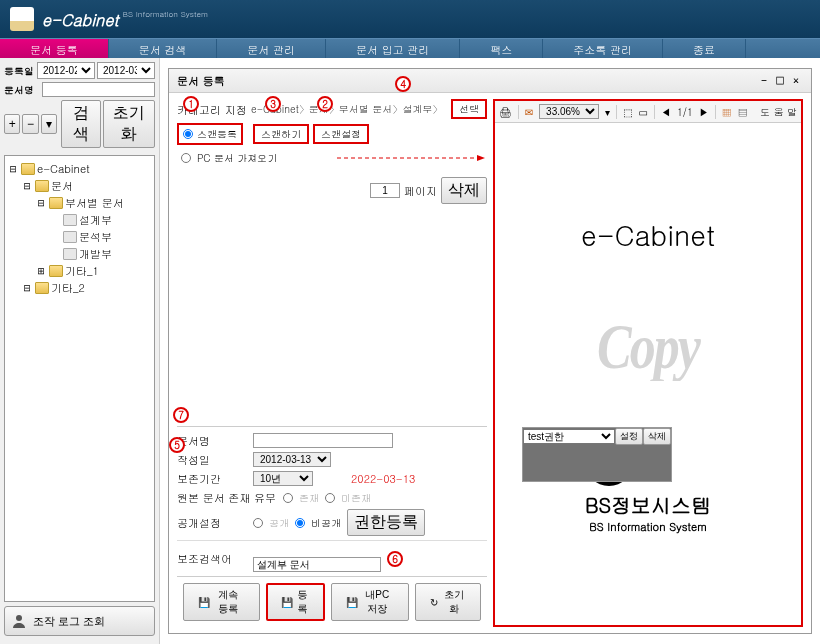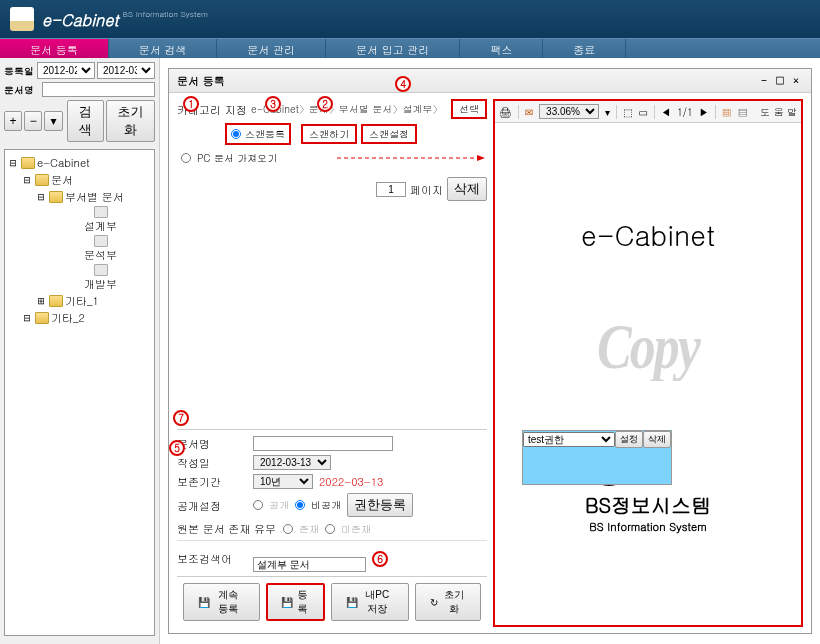--- a/index.html
+++ b/index.html
@@ -59,21 +59,21 @@
 }
 .filter-row { display: flex; align-items: center; margin-bottom: 3px; gap: 2px; }
 .filter-label { font-weight: bold; font-size: 10px; width: 36px; }
 .date-select {
   font-size: 10px; padding: 1px;
   border: 1px solid #999; background: #fff;
   width: 58px;
 }
 .text-input { font-size: 10px; padding: 1px; border: 1px solid #999; flex: 1; width: 100px; }
 .small-btn {
-  font-size: 13px; padding: 2px 6px;
+  font-size: 16px; padding: 2px 6px;
   border: 1px solid #999; background: linear-gradient(to bottom, #fafafa, #e0e0e0);
   cursor: pointer; border-radius: 2px;
 }
 .icon-btn {
   width: 20px; height: 20px; border: 1px solid #999;
   background: linear-gradient(to bottom, #fafafa, #e0e0e0);
   cursor: pointer; display: inline-flex; align-items: center; justify-content: center;
   font-size: 12px; border-radius: 2px;
 }
 .tree {
@@ -86,21 +86,21 @@
 .tree-icon { width: 14px; height: 12px; display: inline-block; margin: 0 2px; }
 .folder-icon {
   background: linear-gradient(to bottom, #fde08d 0%, #e8c050 100%);
   border: 1px solid #c0a030; border-radius: 1px;
   position: relative;
 }
 .folder-grey { background: #e8e8e8; border: 1px solid #aaa; border-radius: 1px; }
 .level-1 { padding-left: 0; }
 .level-2 { padding-left: 14px; }
 .level-3 { padding-left: 28px; }
-.level-4 { padding-left: 42px; flex-direction: column; }
+.level-4 { padding-left: 42px; }
 
 .sidebar-bottom-btns { margin-top: 4px; }
 .wide-btn {
   width: 100%; padding: 6px; margin-bottom: 4px;
   background: linear-gradient(to bottom, #fafafa, #e0e0e0);
   border: 1px solid #999; border-radius: 3px; cursor: pointer;
   display: flex; align-items: center; gap: 6px; font-size: 11px;
 }
 .wide-btn-icon { width: 16px; height: 16px; }
 
@@ -172,24 +172,24 @@
 .bs-logo-circle { width: 48px; height: 48px; border-radius: 50%; background: #000; color: #fff; display: flex; align-items: center; justify-content: center; font-weight: bold; font-size: 20px; font-style: italic; margin-bottom: 4px; }
 .bs-name { font-size: 20px; font-weight: bold; }
 .bs-sub { font-size: 11px; font-weight: bold; }
 
 .bottom-form { border-top: 1px solid #ccc; padding-top: 6px; margin-top: 6px; position: relative; }
 .bf-row { display: flex; align-items: center; gap: 6px; margin-bottom: 4px; }
 .bf-label { width: 70px; font-size: 11px; }
 .bf-row input[type=text] { border: 1px solid #999; font-size: 10px; padding: 1px 3px; }
 .bf-row select { border: 1px solid #999; font-size: 10px; padding: 0 2px; }
 .radio-lbl { font-size: 10px; }
-.red-txt { color: #d00; }
+.red-txt { color: #d00; margin-left: 32px; }
 
 .perm-box {
-  border: 1px solid #999; background: #7dd3fc;
+  border: 1px solid #999; background: #737373;
   width: 150px; height: 55px; font-size: 10px;
   position: absolute; left: 345px; top: 0;
 }
 .perm-header { display: flex; align-items: center; }
 .perm-header select { flex: 1; font-size: 10px; }
 .perm-table { width: 100%; border-collapse: collapse; }
 .perm-table th, .perm-table td { border: 1px solid #ccc; padding: 1px 3px; font-size: 10px; }
 .perm-table tr.sel { background: #ffeaa0; }
 
 .footer-btns { display: flex; gap: 6px; justify-content: center; padding: 6px; border-top: 1px solid #ccc; }
@@ -214,20 +214,21 @@
   <span class="app-title">e-Cabinet</span>
   <span class="app-subtitle">BS Information System</span>
 </div>
 
 <div class="menu-bar">
   <div class="menu-item active">문서 등록</div>
   <div class="menu-item">문서 검색</div>
   <div class="menu-item">문서 관리</div>
   <div class="menu-item">문서 입고 관리</div>
   <div class="menu-item">팩스</div>
+  <div class="menu-item">주소록 관리</div>
   <div class="menu-item">종료</div>
 </div>
 
 <div class="main-area">
 
   <div class="sidebar">
     <div class="filter-row">
       <label class="filter-label">등록일</label>
       <select class="date-select"><option>2012-02-13</option></select>
       <select class="date-select"><option>2012-03-13</option></select>
@@ -282,20 +283,29 @@
           <span>기타_1</span>
         </div>
       <div class="tree-node level-2">
           <span class="tree-toggle">⊟</span>
           <span class="tree-icon folder-icon"></span>
           <span>기타_2</span>
         </div>
     </div>
 
     <div class="sidebar-bottom-btns">
+      <button class="wide-btn">
+        <span class="wide-btn-icon">
+          <svg viewBox="0 0 16 16">
+              <circle cx="8" cy="5" r="3" fill="#555"></circle>
+              <path d="M2 15c0-3 3-5 6-5s6 2 6 5" fill="#555"></path>
+            </svg>
+        </span>
+        <span>조작 로그 조회</span>
+      </button>
     </div>
   </div>
 
   <div class="content">
     <div class="doc-window">
       <div class="doc-title-bar">
         <span>문서 등록</span>
         <div class="win-ctrls">
           <span class="win-ctrl">–</span>
           <span class="win-ctrl">□</span>
@@ -311,21 +321,21 @@
           <span class="circle-num" style="top:-3px; left:88px;">3</span>
           <span class="circle-num" style="top:-3px; left:140px;">2</span>
           <span class="circle-num" style="top:-23px; left:218px;">4</span>
 
           <div class="field-row">
             <span class="field-label">카테고리 지정</span>
             <span class="breadcrumb">e-Cabinet〉문서〉부서별 문서〉설계부〉</span>
             <span class="red-box-btn">선택</span>
           </div>
 
-          <div class="field-row" style="position:relative;margin-left:48px;">
+          <div class="field-row" style="position:relative;">
             <span class="scan-row">
               <input type="radio" class="radio" checked="" style="">
               <label class="radio-lbl">스캔등록</label>
             </span>
             <span class="red-box-btn">스캔하기</span>
             <span class="red-box-btn">스캔설정</span>
           </div>
           <div class="field-row">
             <span class="scan-row-plain">
               <input type="radio" class="radio" style="">
@@ -357,37 +367,37 @@
             <div class="bf-row">
               <label class="bf-label">작성일</label>
               <select><option>2012-03-13</option></select>
             </div>
             <div class="bf-row">
               <label class="bf-label">보존기간</label>
               <select style="width:60px"><option>10년</option></select>
               <span class="red-txt">2022-03-13</span>
             </div>
             <div class="bf-row">
+              <label class="bf-label" style="width:100px">원본 문서 존재 유무</label>
+              <input type="radio" class="radio" style="">
+                <span class="radio-lbl" style="color:#aaa">존재</span>
+              <input type="radio" class="radio" style="">
+                <span class="radio-lbl" style="color:#aaa">미존재</span>
+            </div>
+            <div class="bf-row">
               <label class="bf-label">공개설정</label>
               <input type="radio" class="radio" style="">
                 <span class="radio-lbl" style="color:#aaa">공개</span>
               <input type="radio" class="radio" checked="" style="">
                 <span class="radio-lbl">비공개</span>
               <button class="small-btn">권한등록</button>
             </div>
-            <div class="bf-row">
-              <label class="bf-label" style="width:100px">원본 문서 존재 유무</label>
-              <input type="radio" class="radio" style="">
-                <span class="radio-lbl" style="color:#aaa">존재</span>
-              <input type="radio" class="radio" style="">
-                <span class="radio-lbl" style="color:#aaa">미존재</span>
-            </div>
             <div class="bf-row" style="border-top:1px solid #ddd; padding-top:4px;">
               <label class="bf-label">보조검색어</label>
-              <input type="text" style="width: 113px; margin-top: 12px;" value="설계부 문서">
+              <input type="text" style="width: 128px; margin-top: 12px;" value="설계부 문서">
               <span class="circle-num" style="position:static;">6</span>
             </div>
 
             <div class="perm-box">
               <div class="perm-header">
                 <select><option>test권한</option></select>
                 <button class="small-btn" style="font-size:9px;padding:1px 4px">설정</button>
                 <button class="small-btn" style="font-size:9px;padding:1px 4px">삭제</button>
               </div>
             </div>

